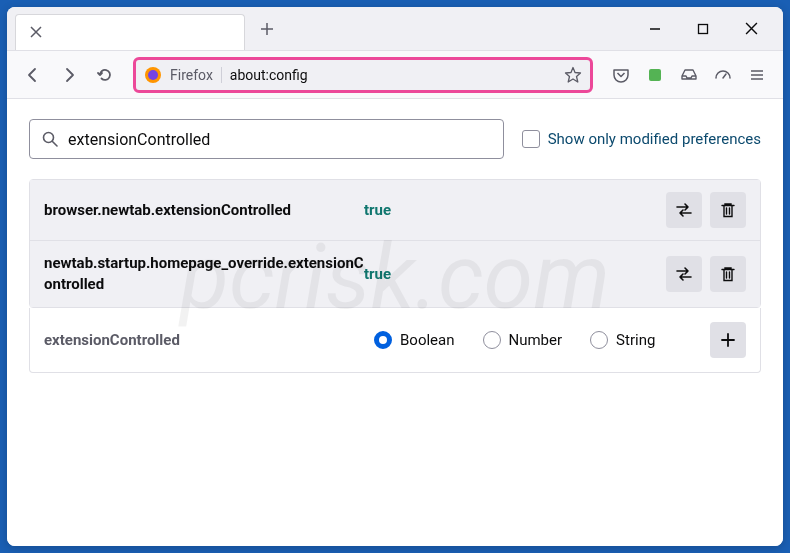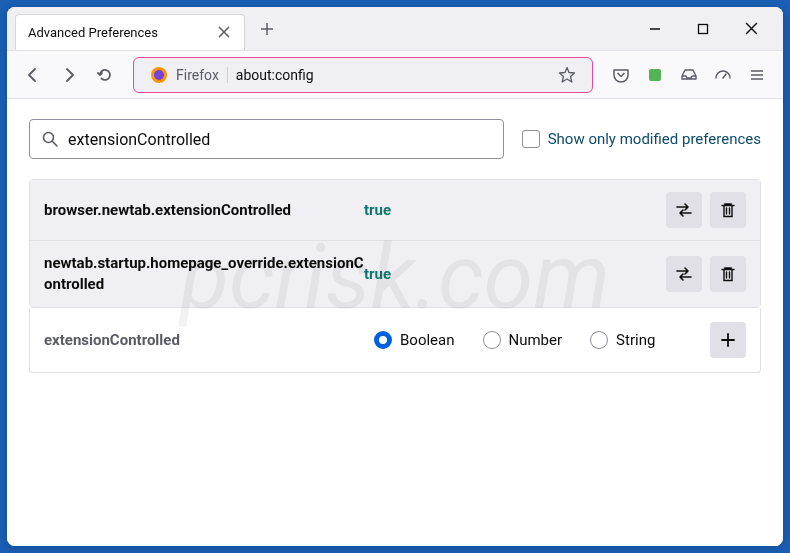--- a/index.html
+++ b/index.html
@@ -7,21 +7,21 @@
 .window { width: 100%; height: 100%; background: #fff; border-radius: 8px; display: flex; flex-direction: column; overflow: hidden; box-shadow: 0 2px 10px rgba(0,0,0,0.2); }
 .titlebar { display: flex; align-items: center; height: 44px; background: #f0f0f4; border-bottom: 1px solid #e0e0e6; padding: 0 8px; }
 .tab { display: flex; align-items: center; background: #fff; border: 1px solid #d7d7db; border-bottom: none; border-radius: 4px 4px 0 0; padding: 8px 12px; margin-top: 6px; height: 36px; min-width: 230px; font-size: 13px; color: #0c0c0d; }
 .tab-title { flex: 1; }
 .tab-close { width: 16px; height: 16px; display: flex; align-items: center; justify-content: center; cursor: pointer; color: #5b5b66; }
 .newtab { width: 28px; height: 28px; display: flex; align-items: center; justify-content: center; margin-left: 8px; cursor: pointer; color: #5b5b66; font-size: 18px; }
 .win-controls { margin-left: auto; display: flex; gap: 24px; padding-right: 12px; }
 .win-btn { width: 24px; height: 24px; display: flex; align-items: center; justify-content: center; cursor: pointer; color: #0c0c0d; }
 .toolbar { display: flex; align-items: center; height: 48px; padding: 0 10px; gap: 4px; border-bottom: 1px solid #e0e0e6; background: #f9f9fb; }
 .nav-btn { width: 32px; height: 32px; display: flex; align-items: center; justify-content: center; border-radius: 4px; cursor: pointer; color: #5b5b66; }
-.urlbar { flex: 1; display: flex; align-items: center; height: 36px; background: #f0f0f4; border: 1px solid #ec4899; border-radius: 6px; padding: 0 16px; margin: 0 8px; gap: 8px; }
+.urlbar { flex: 1; display: flex; align-items: center; height: 36px; background: #f0f0f4; border: 3px solid #ec4899; border-radius: 6px; padding: 0 8px; margin: 0 8px; gap: 8px; }
 .ff-logo { width: 18px; height: 18px; }
 .urlbar-id { font-size: 14px; color: #5b5b66; padding-right: 8px; border-right: 1px solid #cfcfd8; }
 .urlbar-text { font-size: 14px; color: #0c0c0d; flex: 1; }
 .star { color: #5b5b66; }
 .toolbar-icons { display: flex; gap: 2px; align-items: center; }
 .toolbar-icon { width: 32px; height: 32px; display: flex; align-items: center; justify-content: center; cursor: pointer; color: #5b5b66; }
 .content { flex: 1; background: #fff; padding: 20px 22px; overflow: auto; }
 .search-row { display: flex; align-items: center; gap: 18px; margin-bottom: 20px; }
 .search-box { flex: 1; max-width: 480px; display: flex; align-items: center; height: 40px; border: 1px solid #8f8f9d; border-radius: 4px; padding: 0 12px; gap: 10px; }
 .search-box input { border: none; outline: none; font-size: 16px; color: #0c0c0d; flex: 1; background: transparent; }
@@ -42,21 +42,20 @@
 .radio.checked { border-color: #0060df; border-width: 5px; }
 svg { display: block; }
 .watermark { position: fixed; top: 50%; left: 50%; transform: translate(-50%, -50%); font-size: 90px; font-weight: 400; color: rgba(0,0,0,0.05); font-style: italic; pointer-events: none; z-index: 9999; }
 </style>
 </head>
 <body>
 
 <div class="window">
   <div class="titlebar">
     <div class="tab">
-      <span class="tab-title">Advanced Preferences</span>
       <span class="tab-close">
         <svg width="12" height="12" viewBox="0 0 12 12">
             <path d="M1 1 L11 11 M11 1 L1 11" stroke="currentColor" stroke-width="1.5" fill="none"></path>
           </svg>
       </span>
     </div>
     <div class="newtab">
       <svg width="14" height="14" viewBox="0 0 14 14">
           <path d="M7 1 V13 M1 7 H13" stroke="currentColor" stroke-width="1.5"></path>
         </svg>

